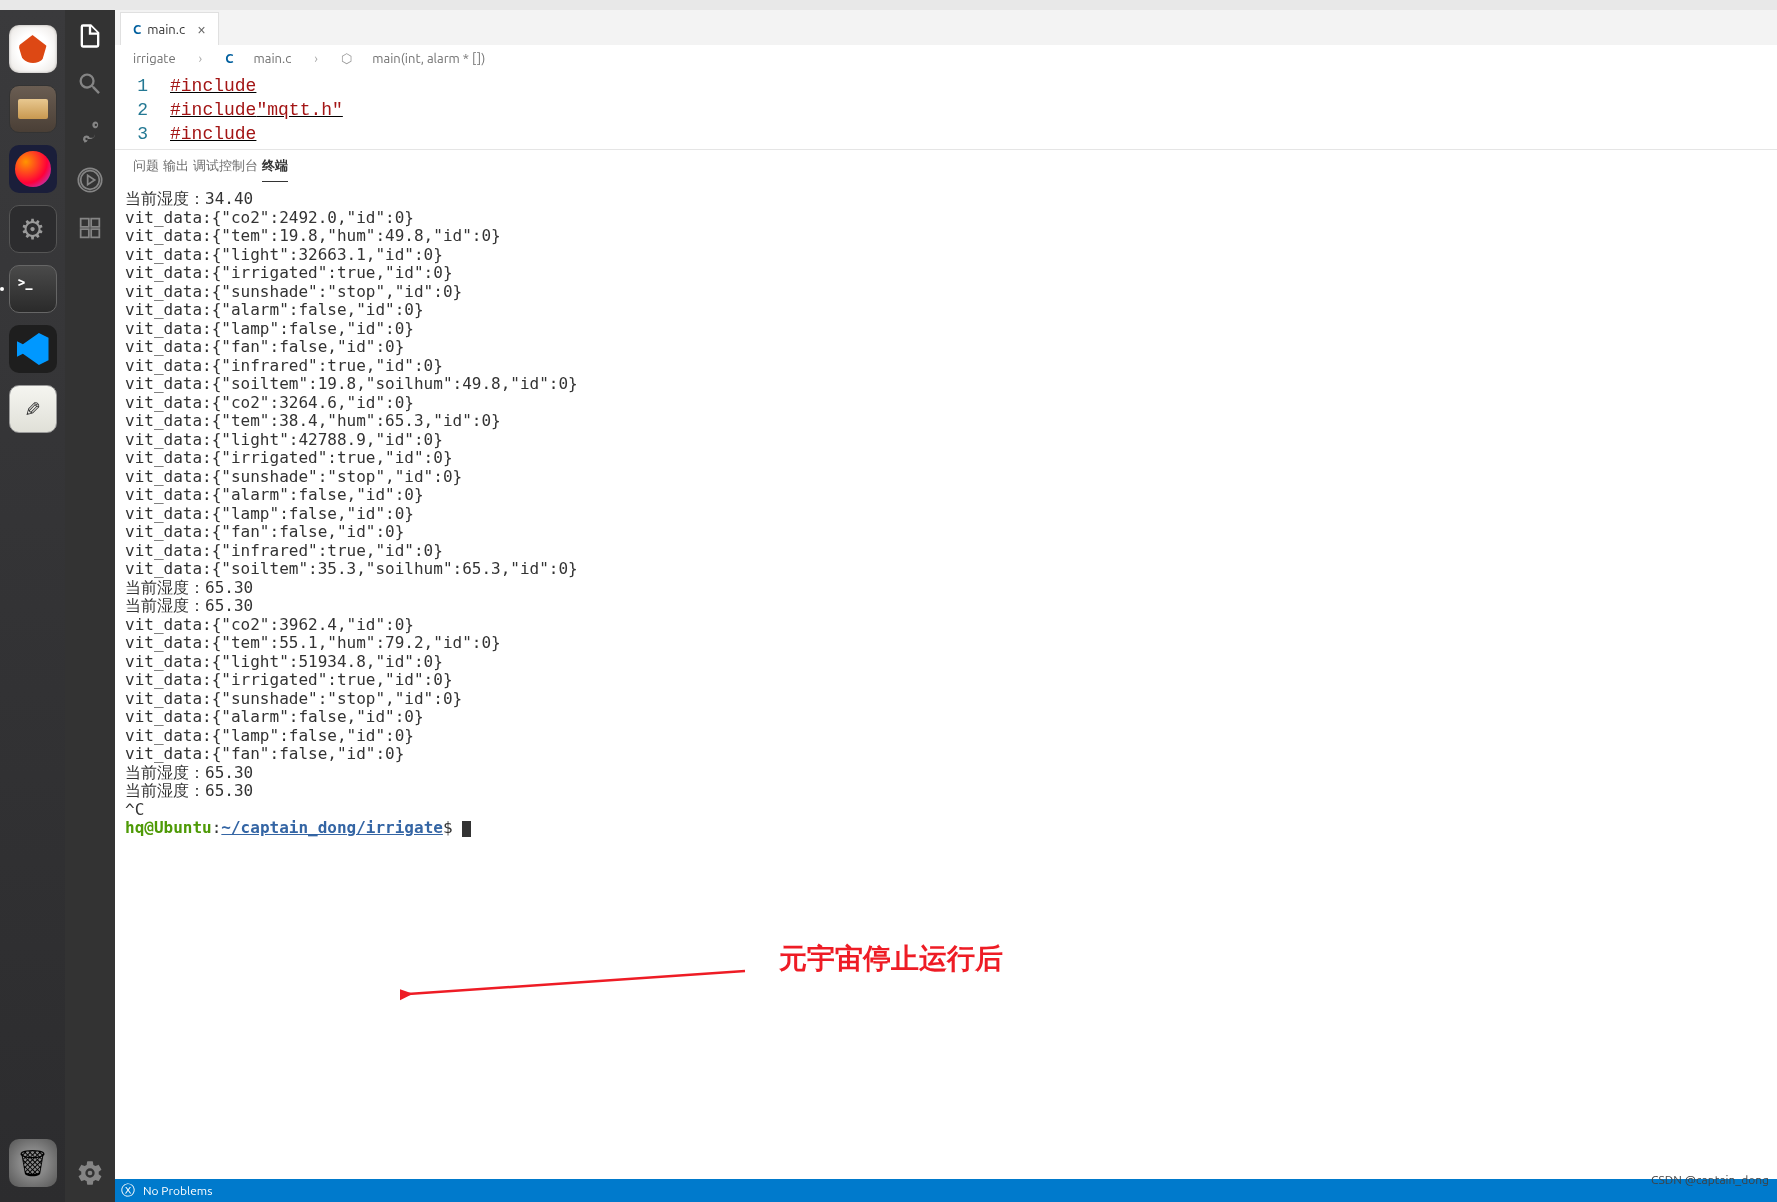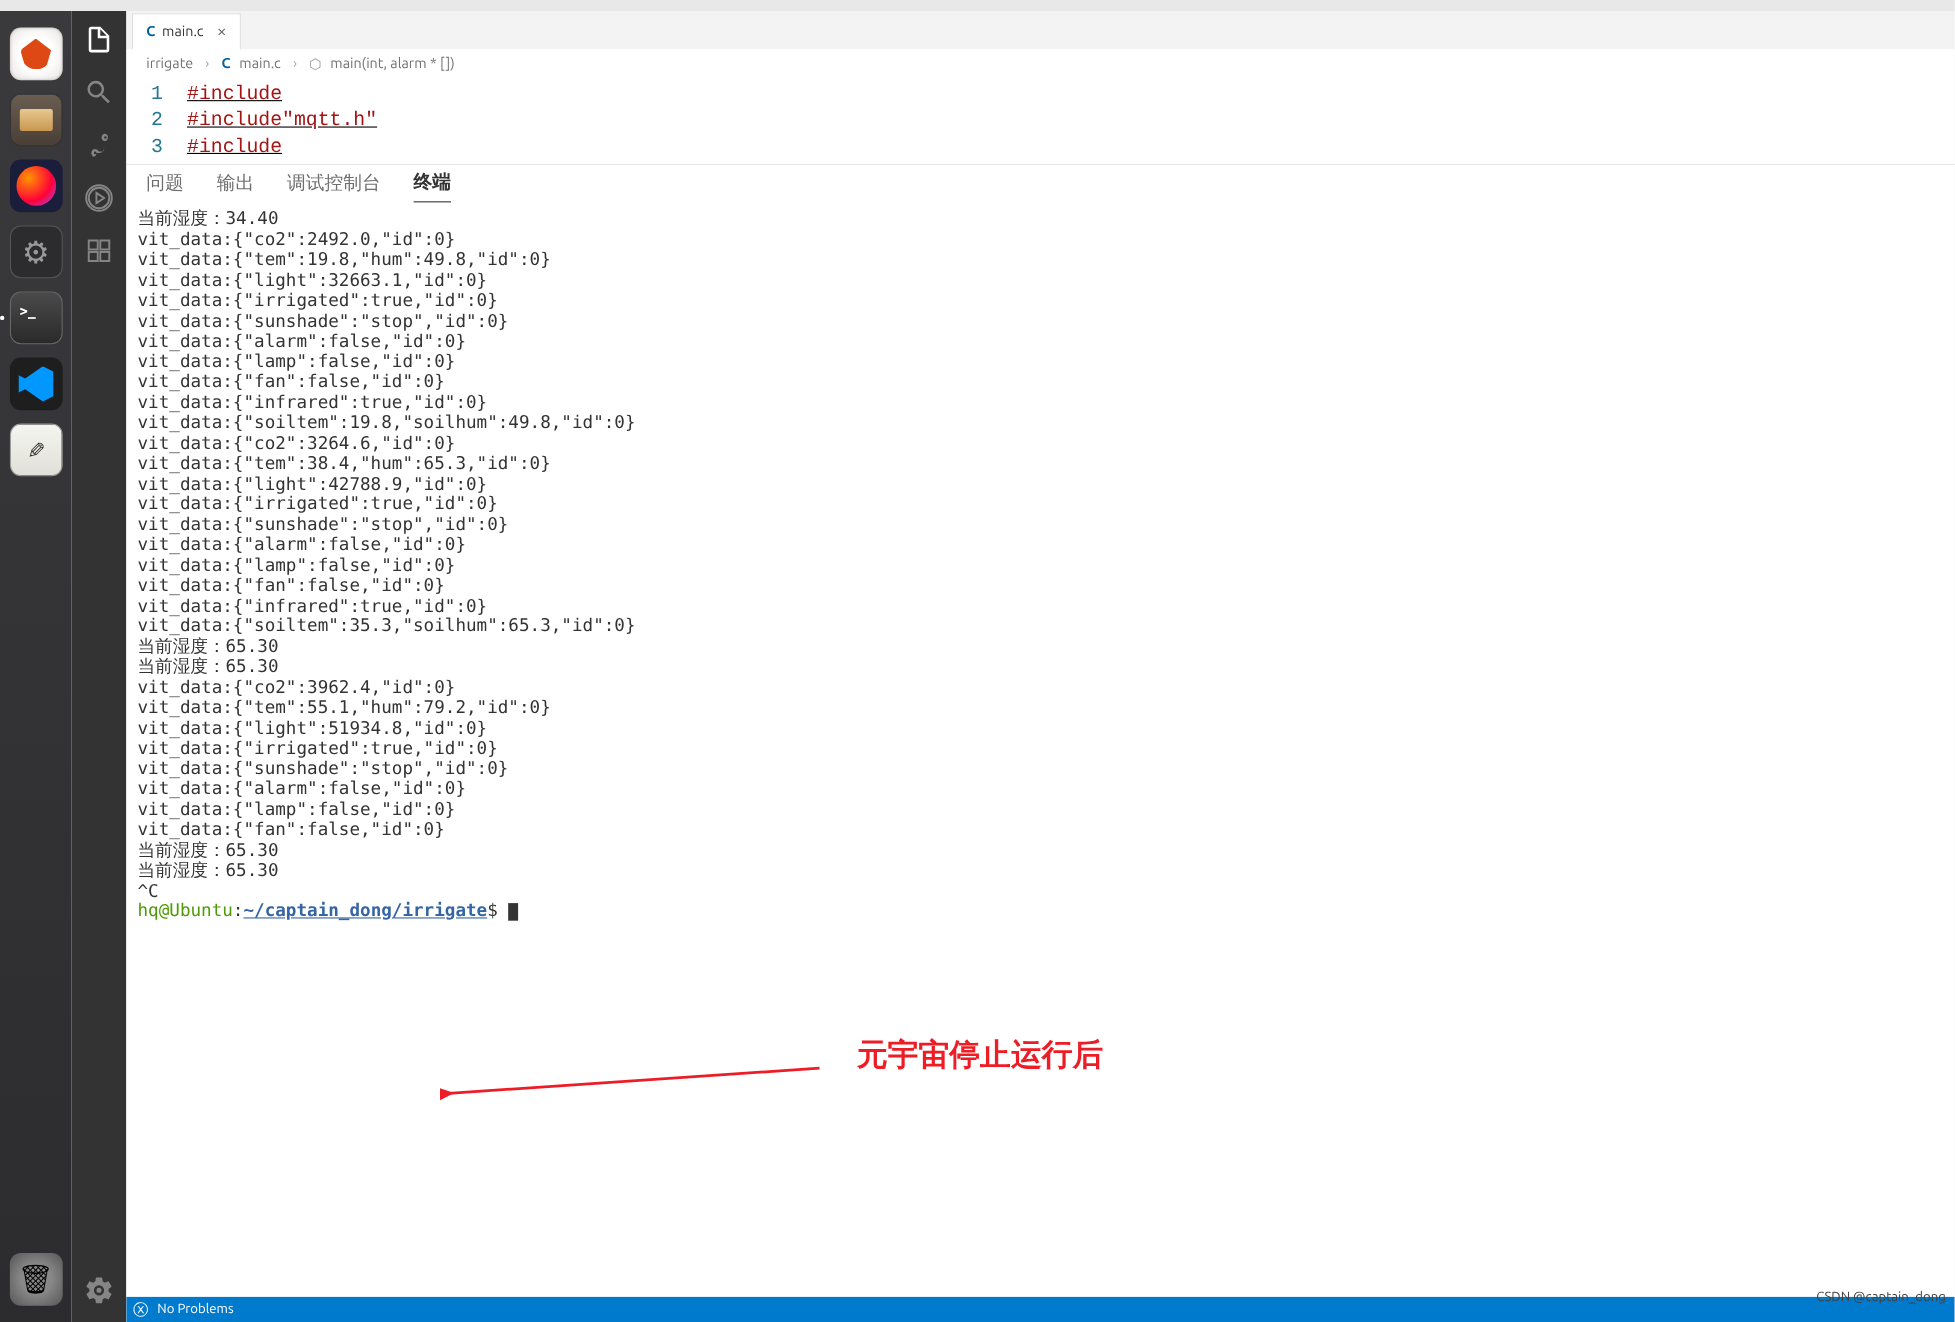--- a/index.html
+++ b/index.html
@@ -29,37 +29,37 @@
 .vscode-activity { width: 50px; background: #333333; display: flex; flex-direction: column; align-items: center; padding-top: 12px; gap: 20px; }
 .activity-icon { width: 28px; height: 28px; color: #858585; cursor: pointer; display: flex; align-items: center; justify-content: center; }
 .activity-icon.active { color: #fff; }
 .activity-icon svg { width: 100%; height: 100%; fill: currentColor; }
 .activity-bottom { margin-top: auto; margin-bottom: 15px; }
 .editor-area { flex: 1; background: #fff; display: flex; flex-direction: column; position: relative; }
 .tab-bar { height: 35px; background: #f3f3f3; display: flex; align-items: flex-end; padding-left: 5px; }
 .tab { height: 33px; background: #fff; border: 1px solid #e0e0e0; border-bottom: none; padding: 0 12px; display: flex; align-items: center; gap: 6px; font-size: 13px; color: #333; cursor: pointer; }
 .tab-c-icon { color: #005f9e; font-weight: bold; font-size: 13px; }
 .tab-close { color: #666; font-size: 16px; cursor: pointer; margin-left: 6px; }
-.breadcrumb { height: 26px; display: flex; align-items: center; padding-left: 18px; gap: 8px; font-size: 13px; color: #717171; background: #fff; }
+.breadcrumb { height: 26px; display: flex; align-items: center; padding-left: 18px; gap: 20px; font-size: 13px; color: #717171; background: #fff; }
 .breadcrumb-sep { color: #aaa; margin: 0 3px; }
 .breadcrumb-icon { color: #005f9e; font-weight: bold; }
 .breadcrumb-cube { color: #999; }
 .code-area { background: #fff; padding: 3px 0; font-family: "Consolas", "Courier New", monospace; font-size: 18px; line-height: 24px; }
 .code-line { display: flex; }
 .line-number { width: 55px; text-align: right; padding-right: 22px; color: #237893; }
 .code-content { white-space: pre; text-decoration: underline; }
 .kw-include { color: #a31515; }
 .str-angle { color: #a31515; }
 .terminal-panel { flex: 1; background: #fff; border-top: 1px solid #e5e5e5; display: flex; flex-direction: column; }
-.terminal-tabs { height: 32px; display: flex; align-items: center; padding-left: 18px; gap: 30px; font-size: 17px; color: #6e6e6e; }
+.terminal-tabs { height: 32px; display: flex; align-items: center; padding-left: 18px; gap: 4px; font-size: 13px; color: #6e6e6e; }
 .term-tab { cursor: pointer; padding: 6px 0; }
 .term-tab.active { color: #333; border-bottom: 1px solid #333; font-weight: 700; }
 .terminal-output { flex: 1; padding: 8px 10px; font-family: "DejaVu Sans Mono", "Courier New", monospace; font-size: 16px; line-height: 18.5px; color: #333; overflow: hidden; position: relative; }
 .term-line { white-space: pre; }
-.prompt-user { color: #4e9a06; font-weight: normal; }
+.prompt-user { color: #4e9a06; font-weight: bold; }
 .prompt-path { color: #3465a4; font-weight: bold; text-decoration: underline; }
 .cursor-block { display: inline-block; width: 9px; height: 16px; background: #333; vertical-align: middle; }
 .status-bar { height: 23px; background: #007acc; display: flex; align-items: center; padding-left: 6px; color: #fff; font-size: 12px; gap: 8px; }
 .status-icon { font-size: 14px; }
 .annotation-text { position: absolute; color: #ee1c25; font-size: 28px; font-weight: bold; top: 768px; left: 640px; margin-left: 24px; }
 .annotation-arrow { position: absolute; top: 784px; left: 285px; }
 .watermark { position: absolute; bottom: 16px; right: 8px; font-size: 12px; color: #404040; }
 </style>
 </head>
 <body>

